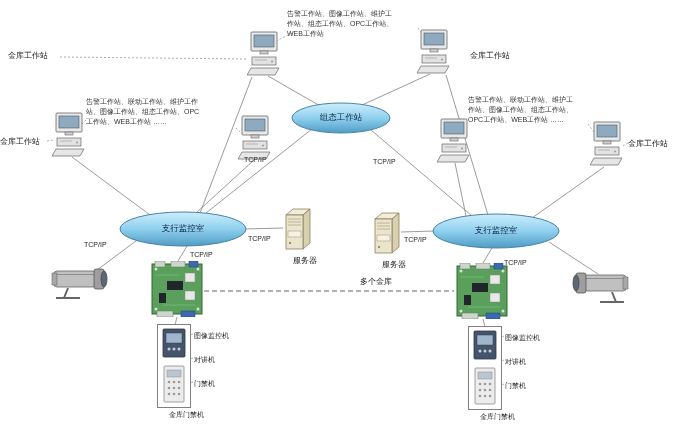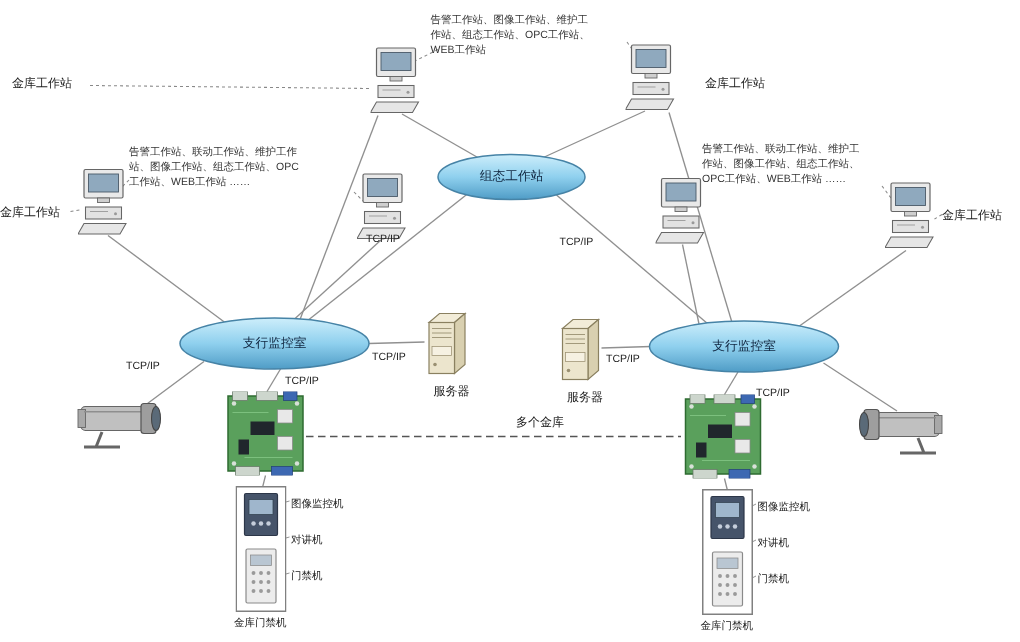--- a/index.html
+++ b/index.html
@@ -5,21 +5,21 @@
   html,body { margin:0; padding:0; background:#fff; }
   .stage {
     position:relative; width:680px; height:428px; background:#ffffff;
     font-family:"Liberation Sans", sans-serif; overflow:hidden;
   }
   .lbl { position:absolute; font-size:8px; color:#1a1a1a; white-space:nowrap; }
   .lbl.tiny { font-size:7px; color:#222; }
   .anno { position:absolute; font-size:7px; color:#333; line-height:10px; }
   .anno div { white-space:nowrap; }
   .cloud-label { position:absolute; font-size:8.5px; color:#10253f; text-align:center; }
-  .center-txt { text-align:left;margin-left:12px; }
+  .center-txt { text-align:right; }
   .wires { position:absolute; left:0; top:0; z-index:0; }
   .icon { position:absolute; z-index:2; line-height:0; }
   .txt { z-index:3; }
 </style>
 </head>
 <body>
 
 <div class="stage">
 
   <svg class="wires" width="680" height="428" viewBox="0 0 680 428">

